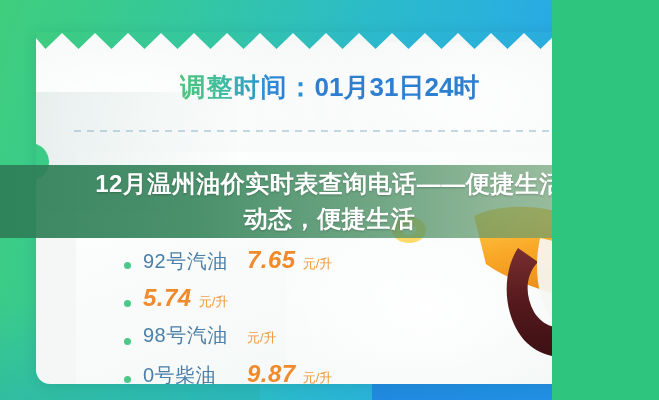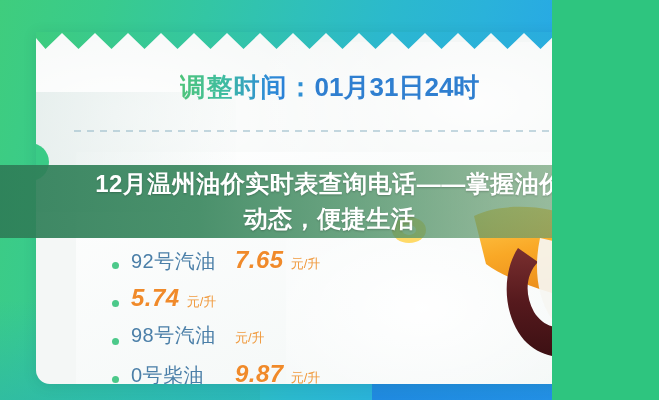--- a/index.html
+++ b/index.html
@@ -83,21 +83,21 @@
     -webkit-background-clip:text; background-clip:text;
     -webkit-text-fill-color:transparent; color:transparent;
   }
   #adjust .colon{ color:#2f8fd4; }
   #adjust .date{ color:#2f7fd0; font-weight:600; letter-spacing:0; }
 
   
   #nozzle{ position:absolute; left:330px; top:150px; width:300px; height:230px; }
 
   
-  #prices{ position:absolute; left:76px; top:214px; width:300px; }
+  #prices{ position:absolute; left:88px; top:214px; width:300px; }
   .row{
     display:flex; align-items:baseline;
     height:38px;
   }
   .dot{
     width:7px; height:7px; border-radius:50%;
     background:#4cc98a; margin-right:12px; flex:0 0 auto;
     align-self:center;
   }
   .fuel{
@@ -235,17 +235,17 @@
         <span class="fuel">0号柴油</span>
         <span class="price">9.87</span>
         <span class="unit">元/升</span>
       </div>
     </div>
 
   </div>
 
   <div id="titleband"></div>
   <div id="titletext">
-    <span>12月温州油价实时表查询电话——掌握油价</span>
+    <span>12月温州油价实时表查询电话——便捷生活</span>
     <span class="l2">动态，便捷生活</span>
   </div>
 
 </div>
 
 </body></html>

